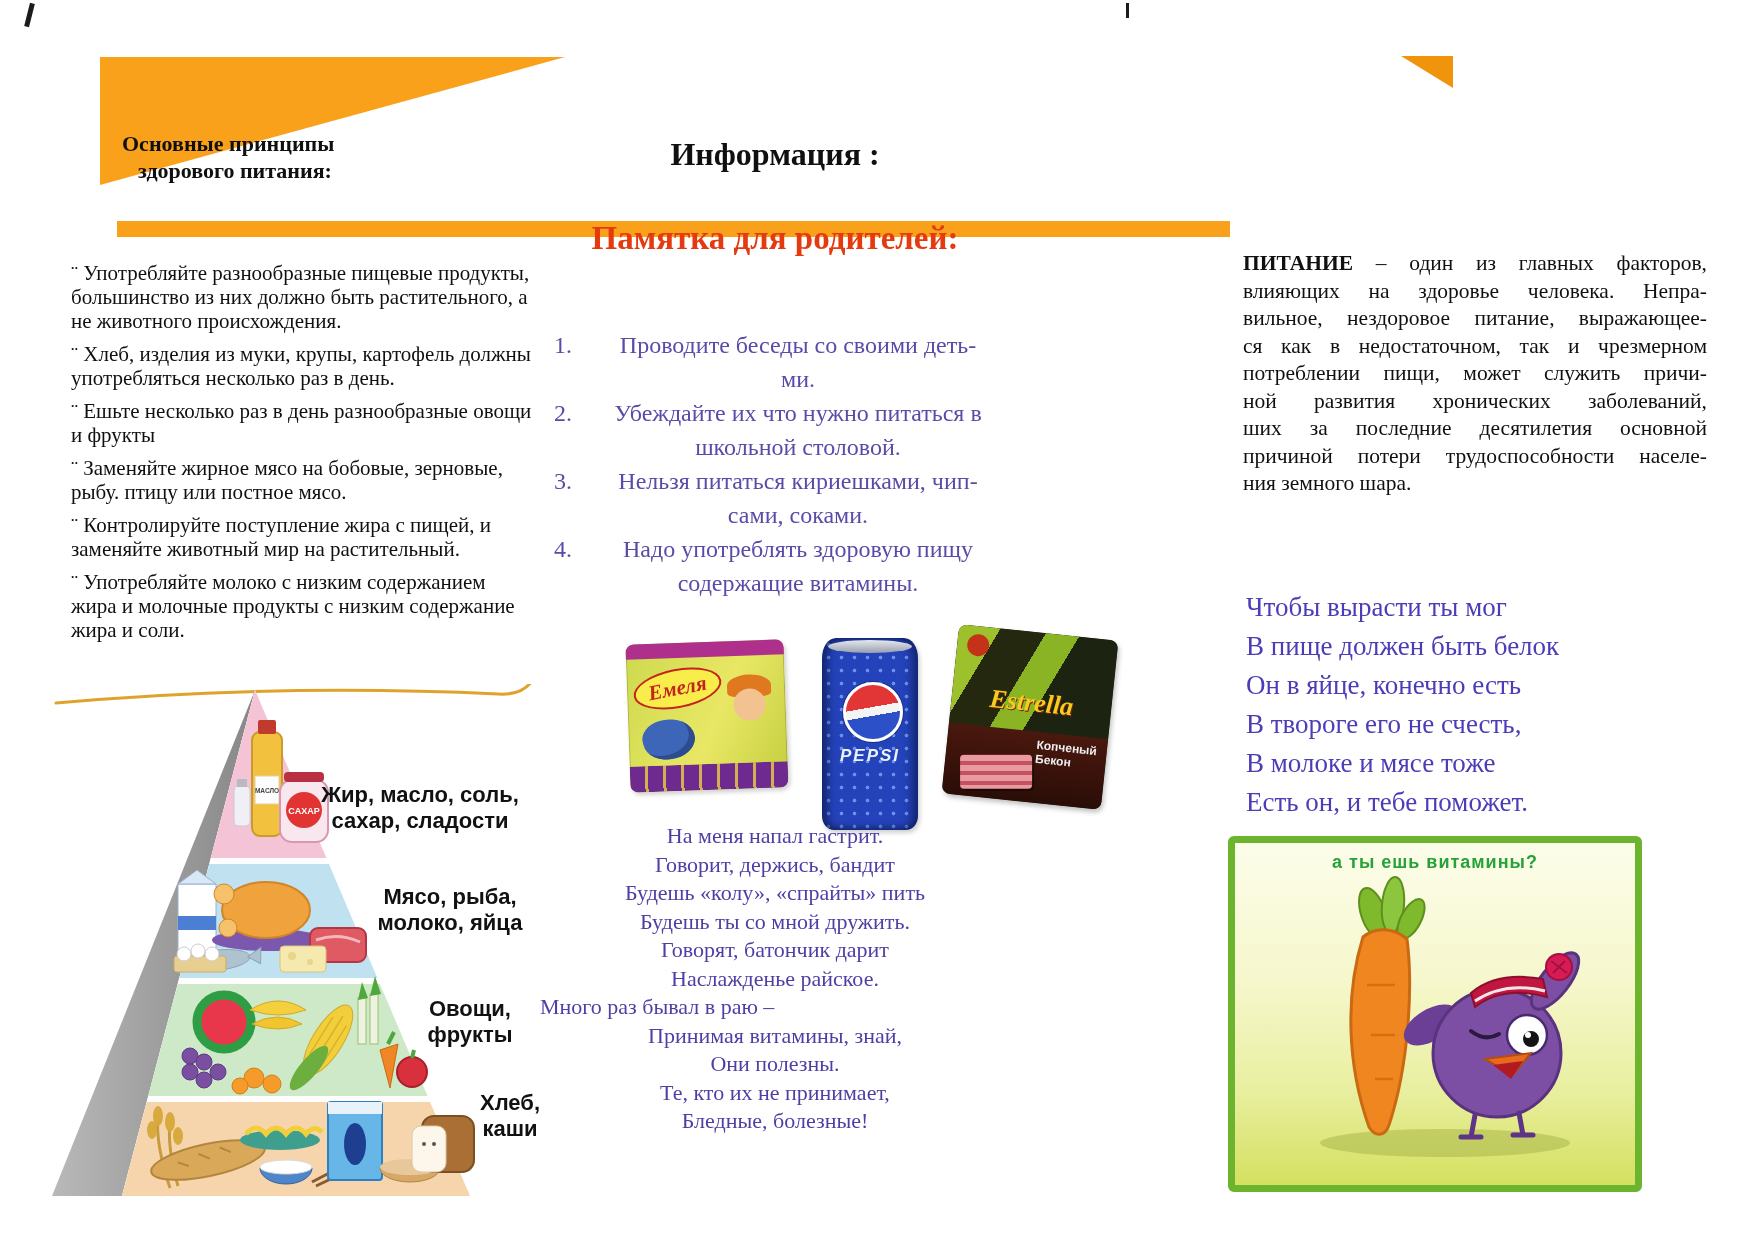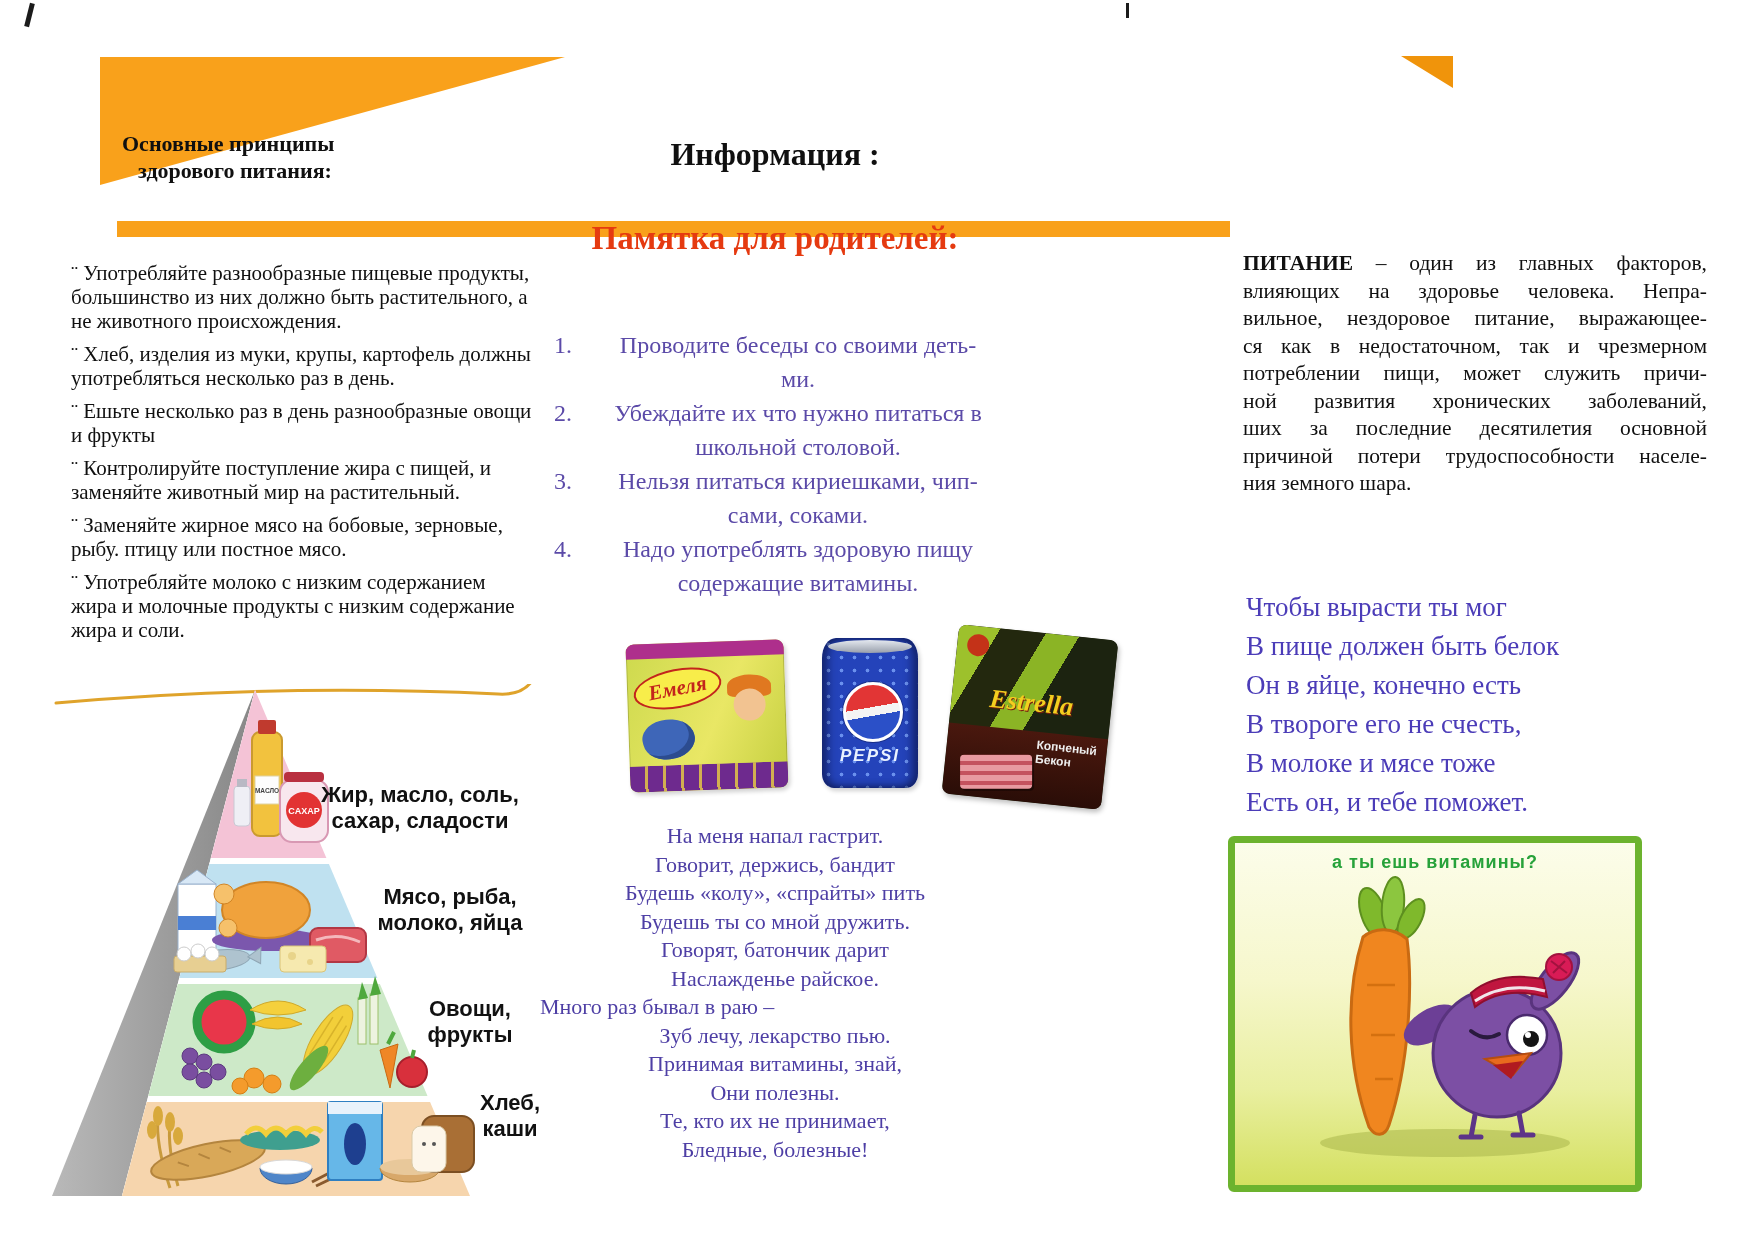--- a/index.html
+++ b/index.html
@@ -50,21 +50,21 @@
   .em-bottom{position:absolute;bottom:0;left:0;right:0;height:26px;background:#6E2A8E;border-radius:0 0 8px 8px;
           background-image:repeating-linear-gradient(90deg,transparent 0 15px,rgba(244,220,60,.75) 15px 18px);}
   .em-logo{position:absolute;top:26px;left:6px;transform:rotate(-9deg);background:#F8ED4A;color:#C3251C;
           border:2px solid #C3251C;border-radius:50%;padding:5px 13px;
           font-style:italic;font-weight:bold;font-size:21px;}
   .em-head{position:absolute;right:20px;top:48px;width:32px;height:32px;border-radius:50%;background:#F2C391;}
   .em-hair{position:absolute;right:14px;top:34px;width:44px;height:22px;border-radius:50% 50% 20% 20%;background:#E07820;}
   .em-crouton{position:absolute;left:14px;bottom:32px;width:52px;height:40px;background:#3E66B8;
           border-radius:42% 55% 46% 52%;transform:rotate(-12deg);box-shadow:inset -5px -5px 0 #2C4C8F;}
 
-  .pepsi{left:282px;top:8px;width:96px;height:150px;
+  .pepsi{left:282px;top:8px;width:96px;height:192px;
          border-radius:14px 14px 12px 12px / 20px 20px 14px 14px;
          background-color:#2443BA;
          background-image:radial-gradient(rgba(130,170,255,.75) 1.6px,rgba(0,0,0,0) 2.2px);
          background-size:13px 13px;
          box-shadow:inset 6px 0 8px rgba(0,0,25,.45),inset -6px 0 8px rgba(0,0,25,.45),2px 3px 4px rgba(0,0,0,.18);}
   .pepsi-top{position:absolute;top:2px;left:6px;right:6px;height:13px;border-radius:50%;
          background:linear-gradient(#e4e8ef,#99a0ac);}
   .pepsi-globe{position:absolute;top:44px;left:50%;margin-left:-27px;width:54px;height:54px;border-radius:50%;
          background:linear-gradient(170deg,#E23535 0 42%,#F4F4F4 42% 56%,#2B50C8 56% 100%);
          border:3px solid #fff;box-shadow:0 0 0 1px rgba(0,0,20,.3);}
@@ -116,22 +116,22 @@
 
 <div class="abs left-title">
   <div class="t1">Основные принципы</div>
   <div class="t2">здорового питания:</div>
 </div>
 
 <div class="abs left-body">
   <p>¨ Употребляйте разнообразные пищевые продукты, большинство из них должно быть растительного, а не животного происхождения.</p>
   <p>¨ Хлеб, изделия из муки, крупы, картофель должны употребляться несколько раз в день.</p>
   <p>¨ Ешьте несколько раз в день разнообразные овощи и фрукты</p>
+  <p>¨ Заменяйте жирное мясо на бобовые, зерновые, рыбу. птицу или постное мясо.</p>
   <p>¨ Контролируйте поступление жира с пищей, и заменяйте животный мир на растительный.</p>
-  <p>¨ Заменяйте жирное мясо на бобовые, зерновые, рыбу. птицу или постное мясо.</p>
   <p>¨ Употребляйте молоко с низким содержанием жира и молочные продукты с низким содержание жира и соли.</p>
 </div>
 
 <svg class="abs gold-arc" viewBox="0 0 492 24">
   <path d="M4,19 C150,6 300,3 446,10 C462,11 473,7 480,-3" stroke="#DFA32B" stroke-width="3" fill="none" stroke-linecap="round"></path>
 </svg>
 
 <div class="abs pyramid-wrap">
   <svg width="470" height="514" viewBox="0 0 470 514">
     <defs>
@@ -322,21 +322,20 @@
 </div>
 
 <div class="abs mid-poem">
   <p class="pl">На меня напал гастрит.</p>
   <p class="pl">Говорит, держись, бандит</p>
   <p class="pl">Будешь «колу», «спрайты» пить</p>
   <p class="pl">Будешь ты со мной дружить.</p>
   <p class="pl">Говорят, батончик дарит</p>
   <p class="pl">Наслажденье райское.</p>
   <p class="pl left">Много раз бывал в раю –</p>
-  <p class="pl">Зуб лечу, лекарство пью.</p>
   <p class="pl">Принимая витамины, знай,</p>
   <p class="pl">Они полезны.</p>
   <p class="pl">Те, кто их не принимает,</p>
   <p class="pl">Бледные, болезные!</p>
 </div>
 
 <div class="abs nutrition">
   <div class="jline"><b>ПИТАНИЕ</b><span> – один из главных факторов,</span></div>
   <div class="jline">влияющих на здоровье человека. Непра-</div>
   <div class="jline">вильное, нездоровое питание, выражающее-</div>

